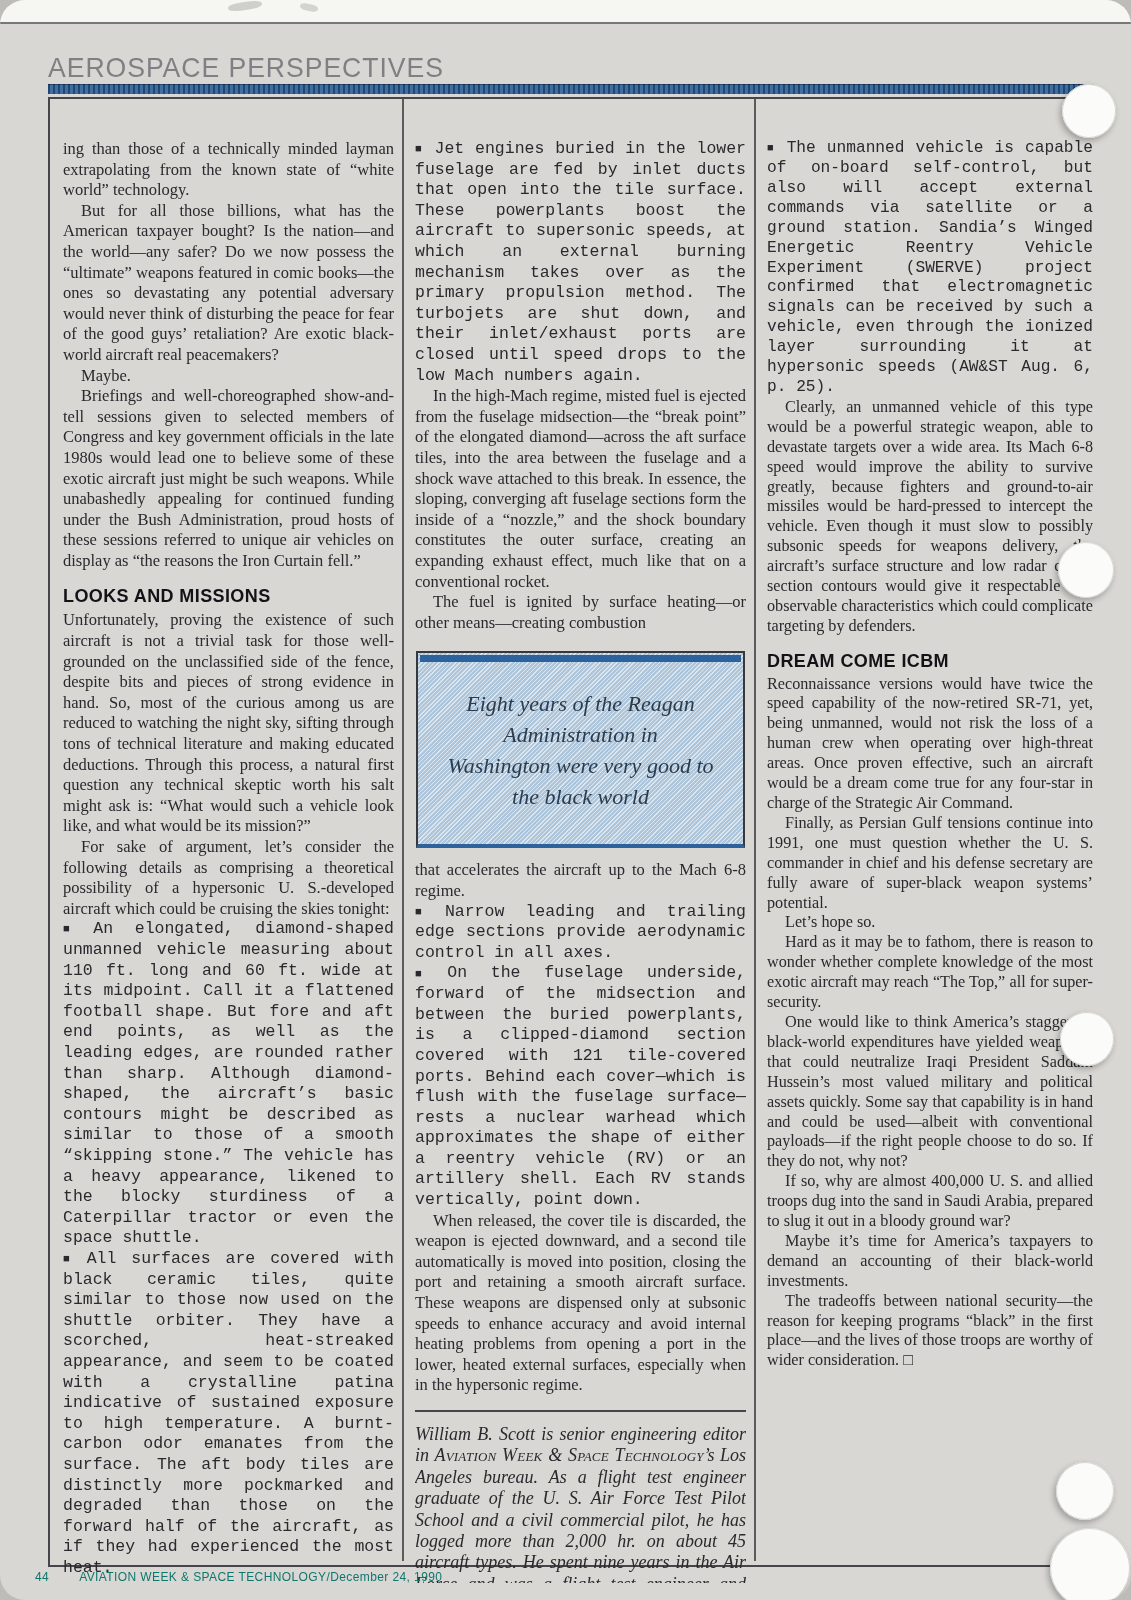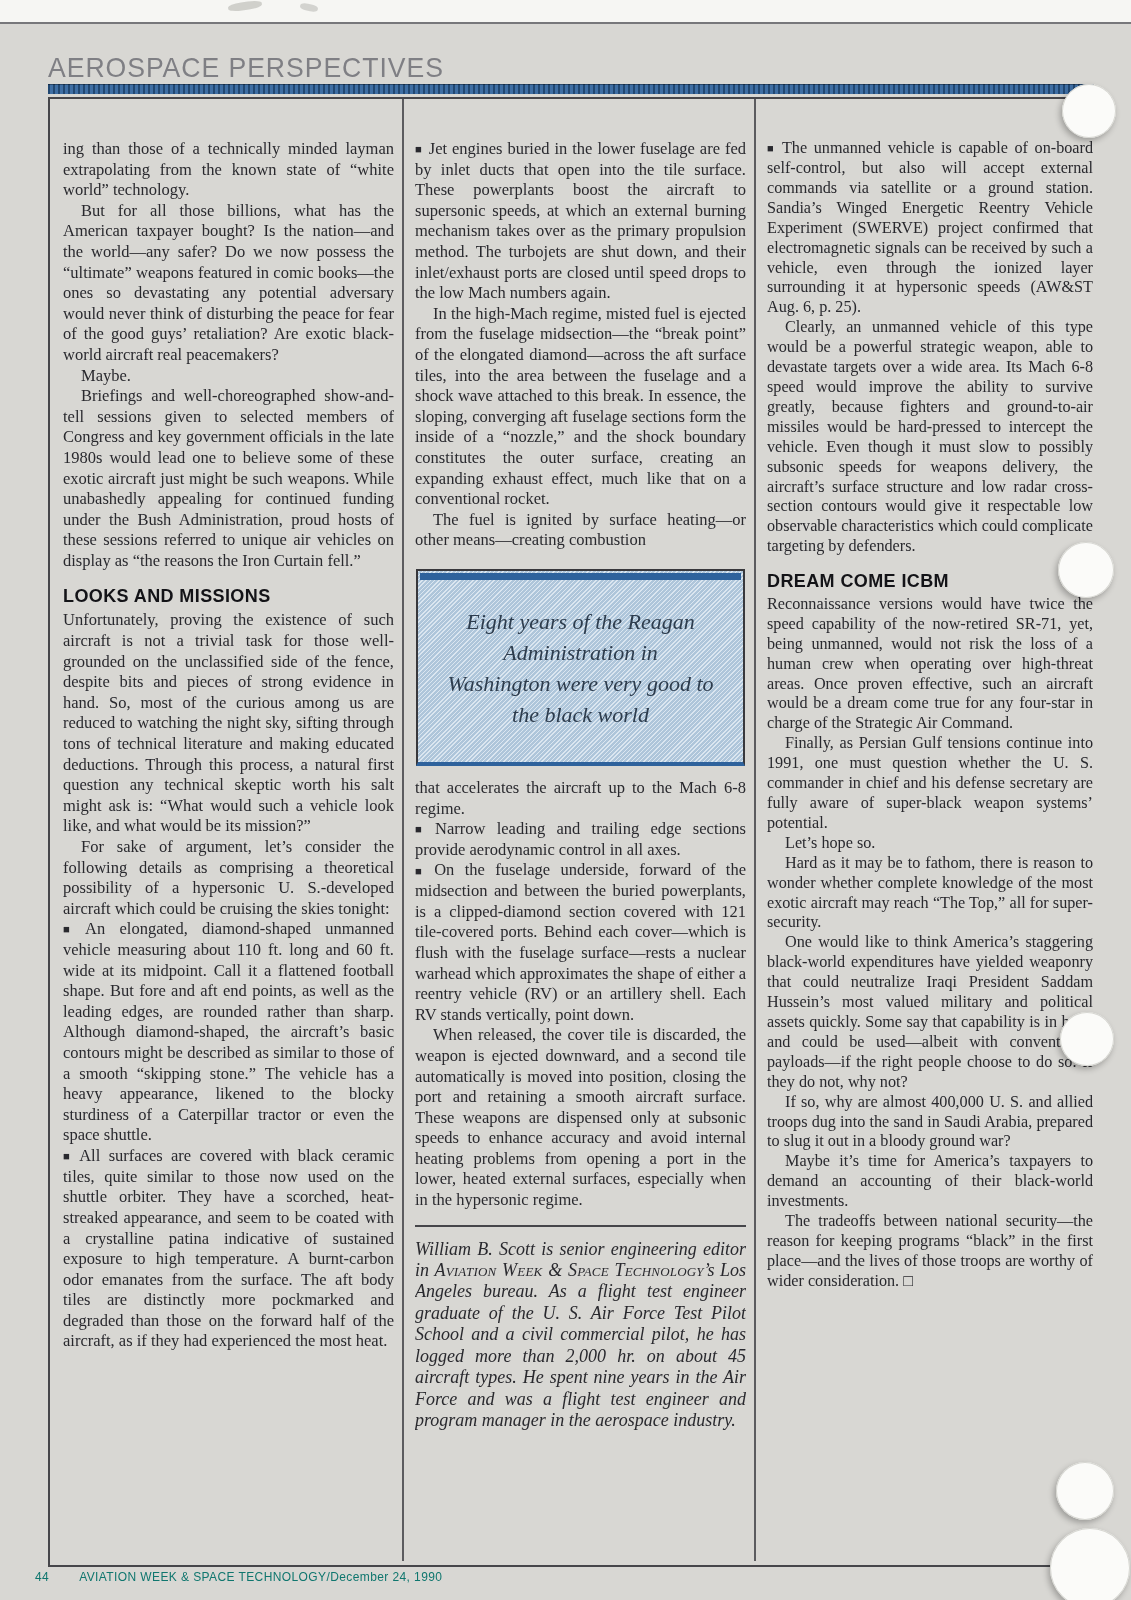--- a/index.html
+++ b/index.html
@@ -1,21 +1,21 @@
 <!DOCTYPE html>
 <html style="--page_bg: #d8d7d3; --text: #29292e; --accent_blue: #2e629c; --quote_bg: #bdd2e4; --quote_text: #2d3c4d; --rule: #46464a; --muted: #7f7f84;"><head>
 <meta charset="utf-8">
 <style>
   :root{
     --page_bg:#d8d7d3; --text:#29292e; --accent_blue:#2e629c; --quote_bg:#bdd2e4;
     --quote_text:#2d3c4d; --rule:#46464a; --muted:#7f7f84;
   }
   html,body{margin:0;padding:0;background:#bdbcb8;}
   .page{position:relative;width:1131px;height:1600px;background:var(--page_bg);
-        overflow:hidden;font-family:"Liberation Serif",serif;color:var(--text);}
+        overflow:hidden;font-family:"Liberation Serif",serif;color:var(--text);border-radius:25px;}
   .scan-strip{position:absolute;left:0;top:0;width:1131px;height:22px;background:#f6f6f3;
         border-bottom:2px solid #77777a;}
   .smudge{position:absolute;background:#a9a9a4;border-radius:40%;}
   .s1{left:228px;top:2px;width:34px;height:8px;transform:rotate(-8deg);opacity:.5;}
   .s2{left:300px;top:4px;width:18px;height:7px;transform:rotate(12deg);opacity:.45;}
 
   .section-label{position:absolute;left:48px;top:52px;font-family:"Liberation Sans",sans-serif;
         font-size:28px;font-weight:400;letter-spacing:1px;color:var(--muted);
         transform:scaleX(.95);transform-origin:left;white-space:nowrap;}
   .blue-bar{position:absolute;left:48px;top:84px;width:1046px;height:10px;
@@ -30,21 +30,21 @@
   .r1{left:352px;} .r2{left:704px;}
   .col{position:absolute;top:9px;height:1444px;overflow:hidden;margin-top:31px;}
   .c1{left:13px;width:331px;} .c2{left:365px;width:331px;} .c3{left:717px;width:326px;}
   .c3{font-size:16.2px;line-height:19.8px;}
 
   .para{margin:0;text-align:justify;font-size:16.5px;line-height:20.6px;
         hyphens:auto;-webkit-hyphens:auto;}
   .c3 .para{font-size:16.2px;line-height:19.9px;}
   .indent{text-indent:18px;}
   .flush{text-indent:0;}
-  .bullet{text-indent:0;}
+  .bullet{text-indent:0;font-family:Liberation Mono, monospace;}
   .sq{display:inline-block;font-size:.68em;vertical-align:.08em;margin-right:2px;}
   .heading{margin:15px 0 3px 0;font-family:"Liberation Sans",sans-serif;font-weight:700;
         font-size:18px;letter-spacing:.4px;color:#131317;}
 
   .pullquote{margin:18px 1px 12px 1px;border:2px solid #38383c;border-bottom:4px solid var(--accent_blue);
         background-color:var(--quote_bg);
         background-image:repeating-linear-gradient(135deg,rgba(255,255,255,.45) 0 1px,rgba(43,86,130,.10) 1px 3px);}
   .pq-bar{height:7px;background:var(--accent_blue);margin:2px 2px 0 2px;}
   .pq-text{padding:26px 10px 32px 10px;text-align:center;font-style:italic;
         font-size:22px;line-height:31px;color:var(--quote_text);}

